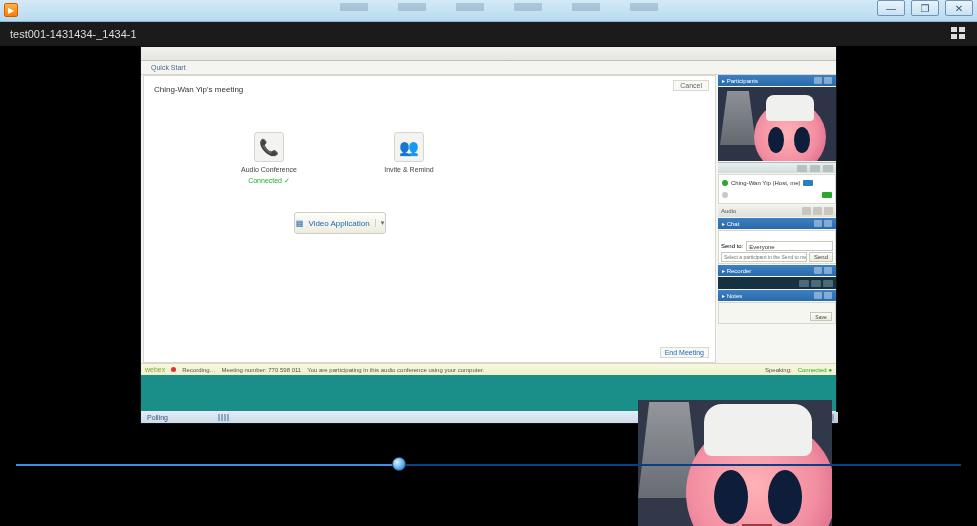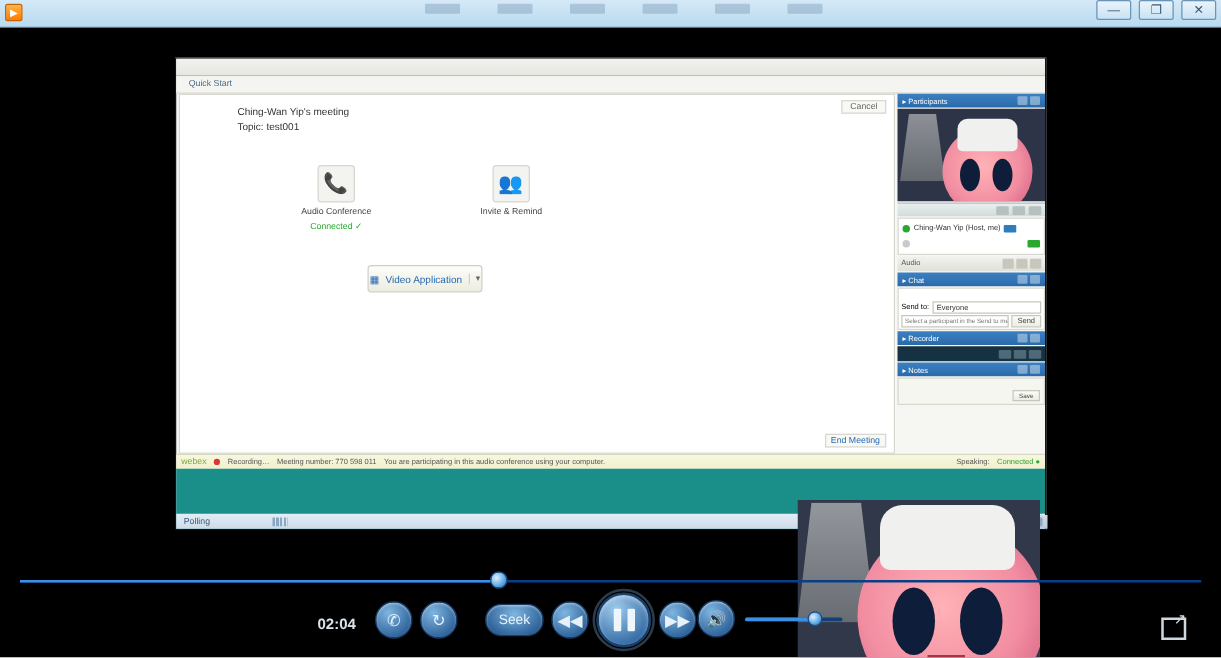--- a/index.html
+++ b/index.html
@@ -93,21 +93,20 @@
   .wx-body {
     position: absolute; left: 0; top: 28px; right: 0; bottom: 60px;
     display: flex;
   }
   .wx-left {
     flex: 1;
     background: #fff;
     border: 1px solid #d8d8d0;
     margin: 0 2px;
     position: relative;
-    padding-left: 36px;
   }
   .wx-left .topic {
     font-size: 8px; color: #333;
     padding: 8px 10px 0 10px;
     line-height: 12px;
   }
   .wx-icons {
     position: absolute; left: 90px; top: 56px;
     display: flex; gap: 70px;
   }
@@ -472,37 +471,42 @@
   </div>
   <div class="win-btns">
     <div class="win-btn">—</div>
     <div class="win-btn">❐</div>
     <div class="win-btn">✕</div>
   </div>
 </div>
 
 <div class="player">
 
+  <div class="player-top">
+    <span>test001-1431434-_1434-1</span>
+    <div class="fs-toggle">
+      <div></div>
+        <div></div>
+        <div></div>
+        <div></div>
+    </div>
+  </div>
 
   <div class="content">
     <div class="wx-menu"></div>
     <div class="wx-tabs">
       <span>Quick Start</span>
       <span></span>
     </div>
 
     <div class="wx-body">
       <div class="wx-left">
         <div class="wx-cancel">Cancel</div>
         <div class="topic">
           <div>Ching-Wan Yip's meeting</div>
-          <div>
-            <span>Topic:</span>
-            <span>test001</span>
-          </div>
         </div>
         <div class="wx-icons">
           <div class="wx-iconblk">
             <div class="wx-iconbox">📞</div>
             <span>Audio Conference</span>
             <span class="wx-connected">Connected ✓</span>
           </div>
           <div class="wx-iconblk">
             <div class="wx-iconbox">👥</div>
             <span>Invite &amp; Remind</span>
@@ -646,39 +650,14 @@
       <div class="mouth"></div>
     </div>
   </div>
 
   <div class="seekbar">
     <div class="seek-track"></div>
     <div class="seek-fill"></div>
     <div class="seek-thumb"></div>
   </div>
 
-  <div class="ctrlbar">
-    <div class="time-label">02:04</div>
-    <div class="ctrl-group">
-      <div class="round-btn">✆</div>
-      <div class="round-btn">↻</div>
-      <div style="width:10px"></div>
-      <div class="pill-btn">Seek</div>
-      <div class="round-btn">◀◀</div>
-      <div class="big-play">
-        <div class="pause-bars">
-            <span></span>
-            <span></span>
-          </div>
-      </div>
-      <div class="round-btn">▶▶</div>
-    </div>
-    <div class="vol-group">
-      <div class="round-btn">🔊</div>
-      <div class="vol-track">
-        <div class="vol-fill"></div>
-        <div class="vol-thumb"></div>
-      </div>
-    </div>
-    <div class="takeshot"></div>
-  </div>
 
 </div>
 
 </body></html>

